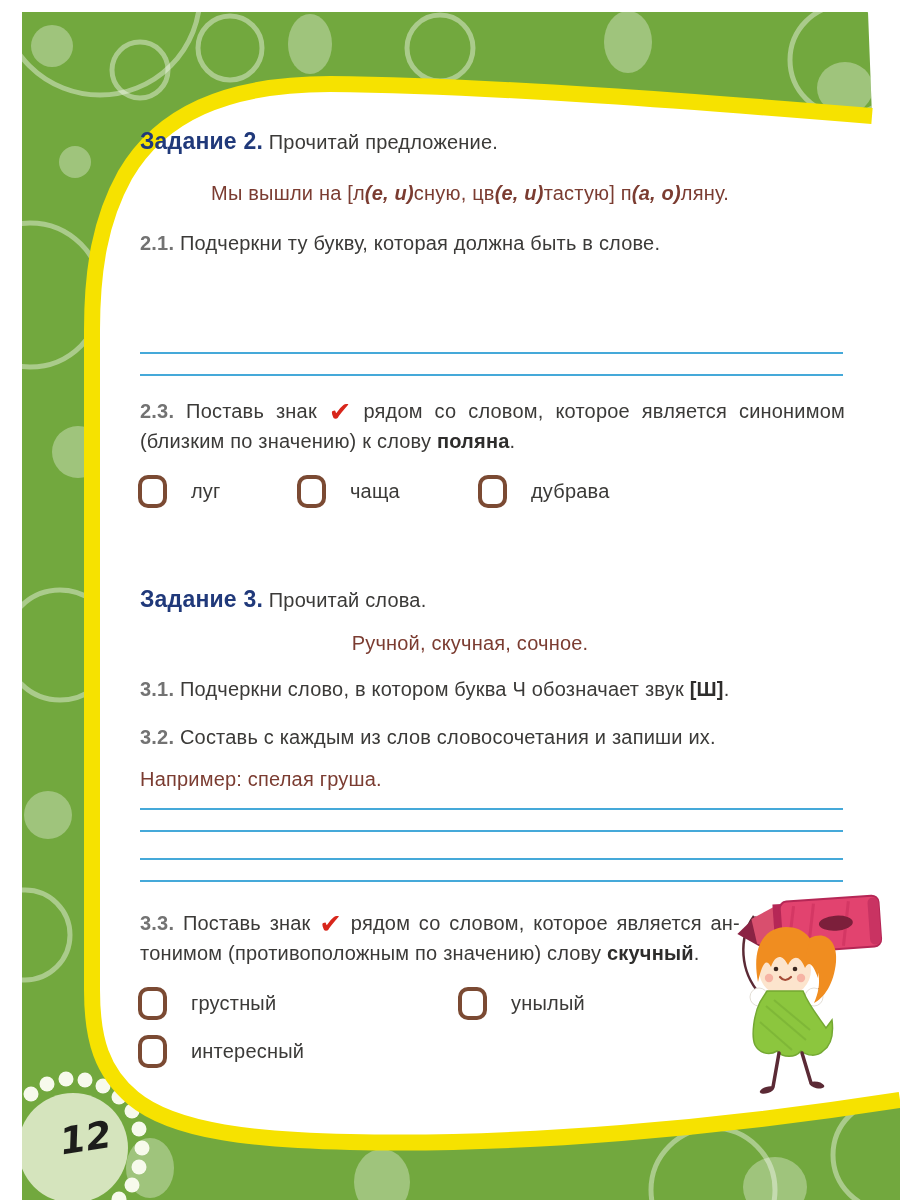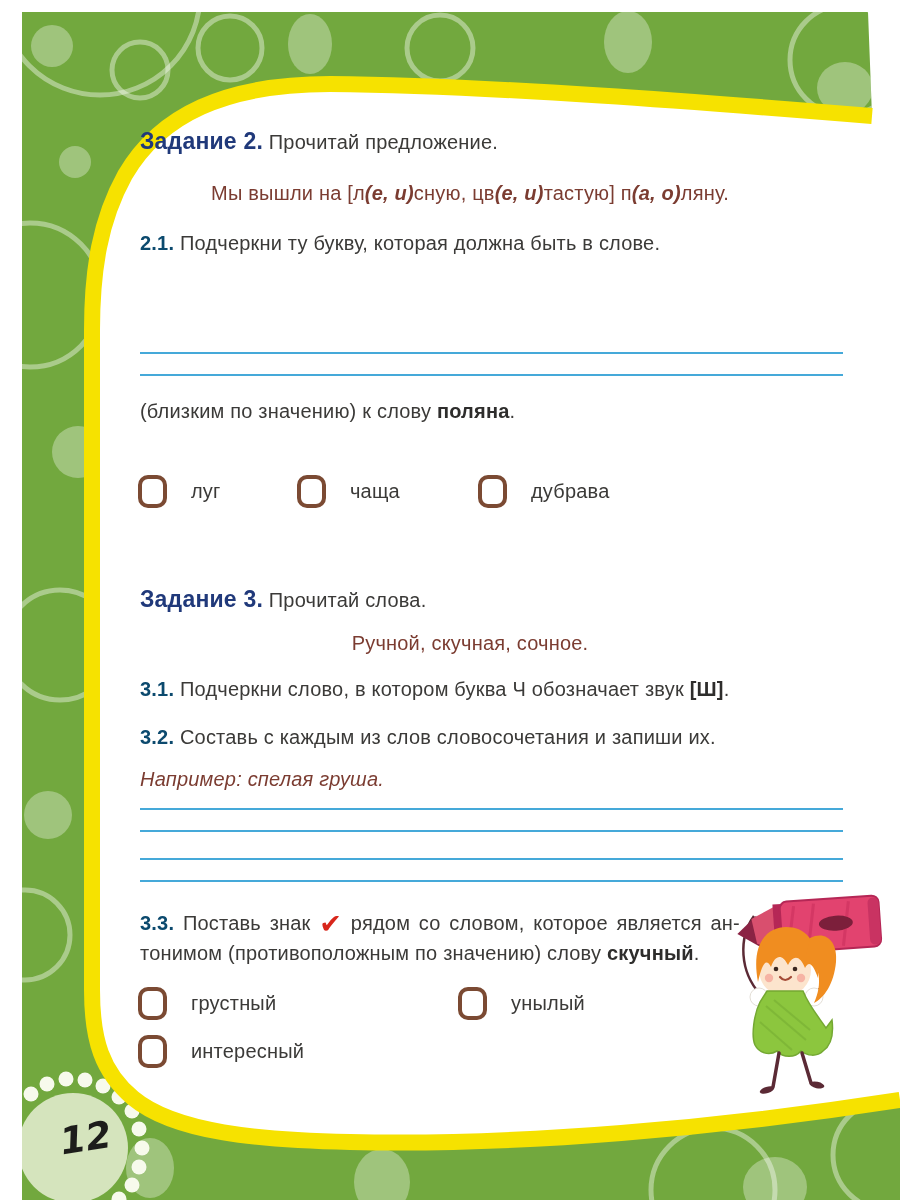--- a/index.html
+++ b/index.html
@@ -1,27 +1,27 @@
 <!DOCTYPE html>
 <html><head>
 <meta charset="utf-8">
 <style>
   html,body{margin:0;padding:0;background:#e9e9e9;}
   .sheet{position:relative;width:900px;height:1200px;background:#ffffff;overflow:hidden;
          font-family:"Liberation Sans","DejaVu Sans",sans-serif;}
   .bg{position:absolute;left:0;top:0;width:900px;height:1200px;}
   .blk{position:absolute;left:140px;width:705px;font-size:20px;line-height:30px;
        color:#3b3a38;letter-spacing:.2px;}
-  .tnum{color:#0c4a6e;font-weight:bold;}
+  .tnum{color:#737373;font-weight:bold;}
   .hnum{color:#20397a;font-weight:bold;font-size:23px;}
   .brown{color:#7b3c31;}
   .center{text-align:center;}
   .bi{font-weight:bold;font-style:italic;margin-top:41px;}
   .b{font-weight:bold;color:#2e2d2c;}
-  .it{font-style:italic;}
+  .it{}
   .j1{text-align:justify;text-align-last:justify;}
   .chk{color:#d8261b;font-weight:bold;font-size:27px;line-height:0;vertical-align:-3px;}
   .wline{position:absolute;left:140px;width:703px;height:0;border-top:2px solid #45a9d9;}
   .opt{position:absolute;display:flex;align-items:center;gap:24px;height:36px;}
   .cb{width:29px;height:33px;border:4px solid #7b4a33;border-radius:10px;background:#fff;
       box-sizing:border-box;flex:0 0 auto;}
   .olabel{font-size:20px;color:#3b3a38;letter-spacing:.2px;}
   .pagenum{position:absolute;left:60px;top:1116px;width:60px;font-size:37px;font-weight:bold;
            font-style:italic;color:#1d1d1b;transform:rotate(-9deg);
            font-family:"DejaVu Sans","Liberation Sans",sans-serif;}
@@ -155,20 +155,26 @@
   <div class="blk" style="top:228px;">
     <span class="tnum">2.1.</span>
     <span>Подчеркни ту букву, которая должна быть в слове.</span>
   </div>
 
 
   <div class="wline" style="top:352px;"></div>
   <div class="wline" style="top:374px;"></div>
 
   <div class="blk" style="top:396px;">
+    <div class="j1">
+      <span class="tnum">2.3.</span>
+      <span>Поставь знак</span>
+      <span class="chk">✔</span>
+      <span>рядом со словом, которое является синонимом</span>
+    </div>
     <div><span>(близким по значению) к слову</span> <span class="b">поляна</span><span>.</span></div>
   </div>
 
   <div class="opt" style="left:138px;top:473px;">
     <span class="cb"></span>
     <span class="olabel">луг</span>
   </div>
   <div class="opt" style="left:297px;top:473px;">
     <span class="cb"></span>
     <span class="olabel">чаща</span>

